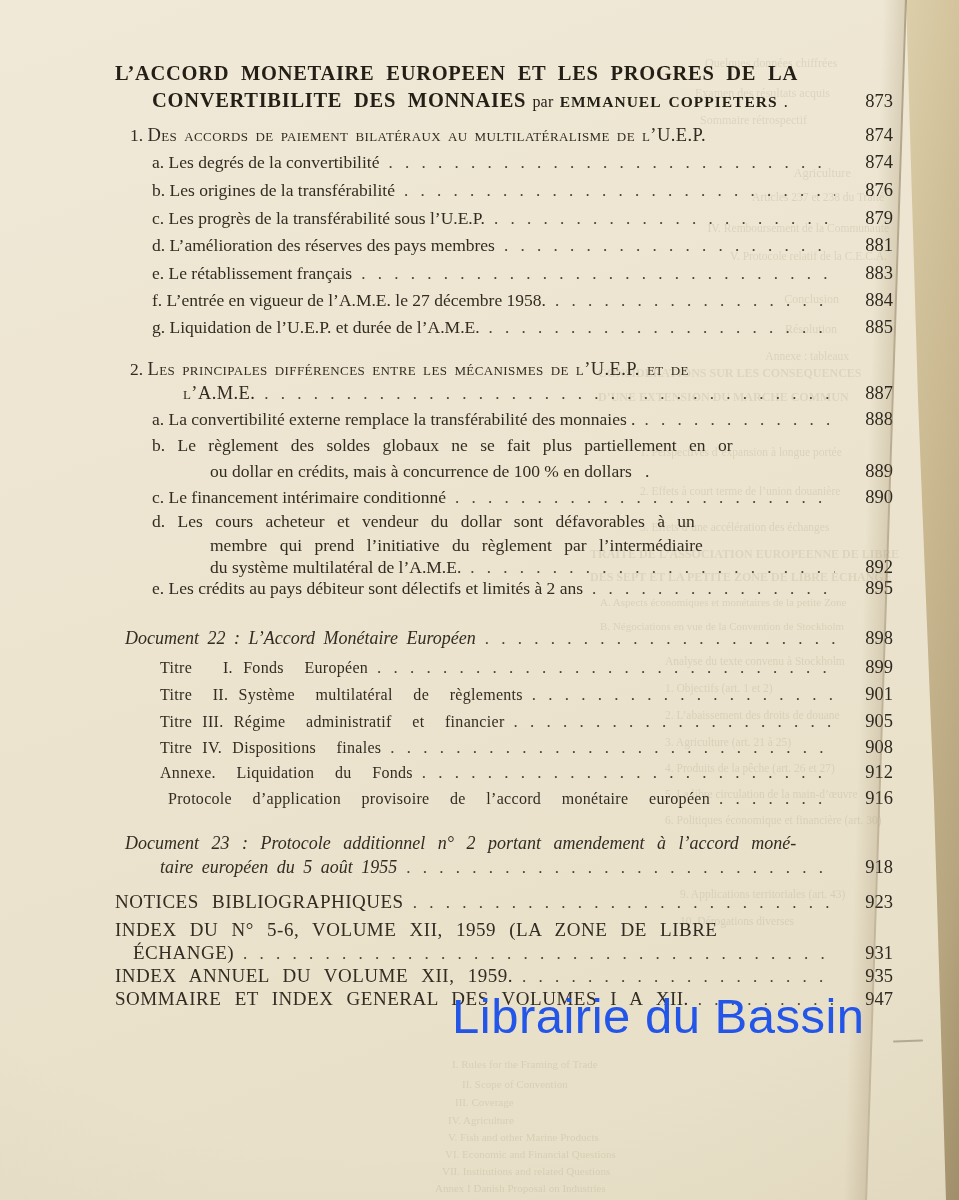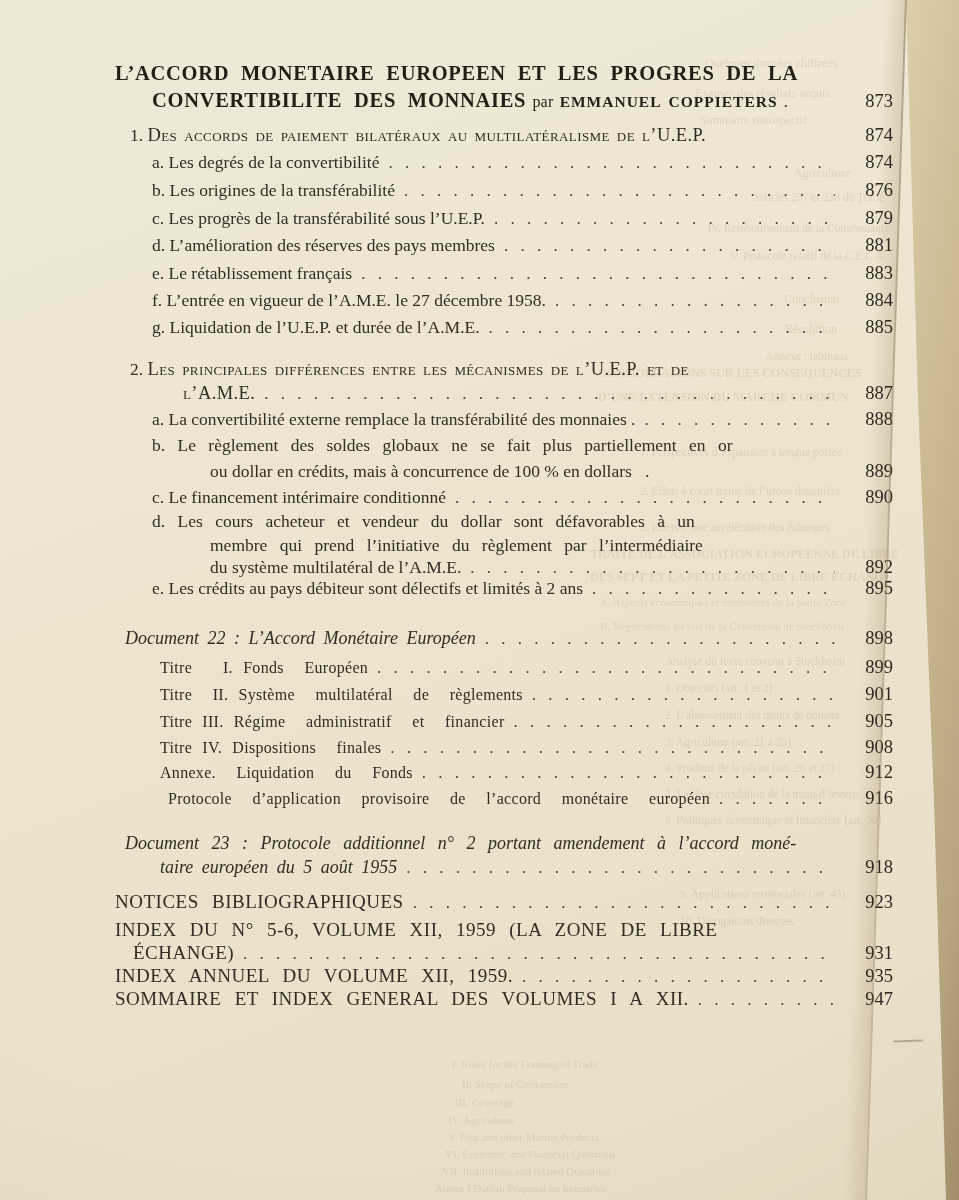--- a/index.html
+++ b/index.html
@@ -262,14 +262,15 @@
       </div>
       <div class="row caps" style="left: 115px; top: 988px; width: 778px;">
         <span class="t ">SOMMAIRE ET INDEX GENERAL DES VOLUMES I A XII.</span>
         <span class="dots"></span>
         <span class="page">947</span>
       </div>
     </div>
   <div class="pencil"></div>
   <div class="edge"></div>
   <div class="edge-line"></div>
+  <div class="watermark">Librairie du Bassin</div>
   <div class="vignette"></div>
 </div>
 
 </body></html>

